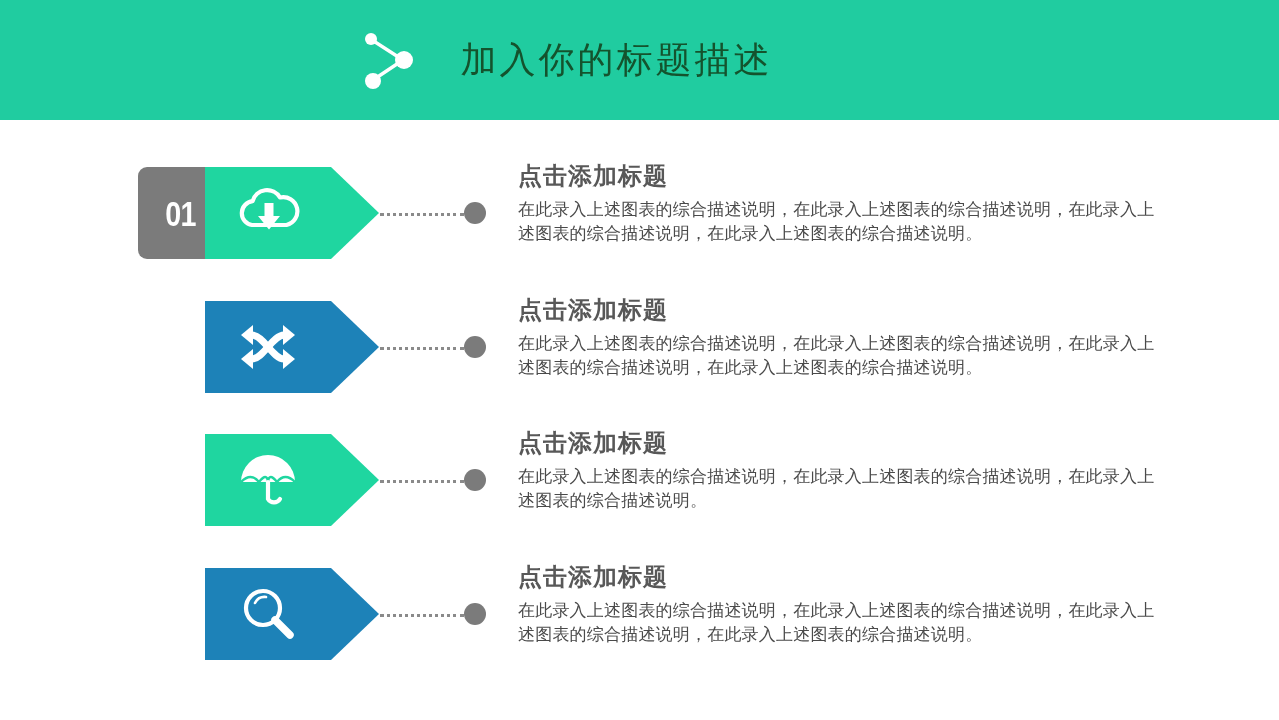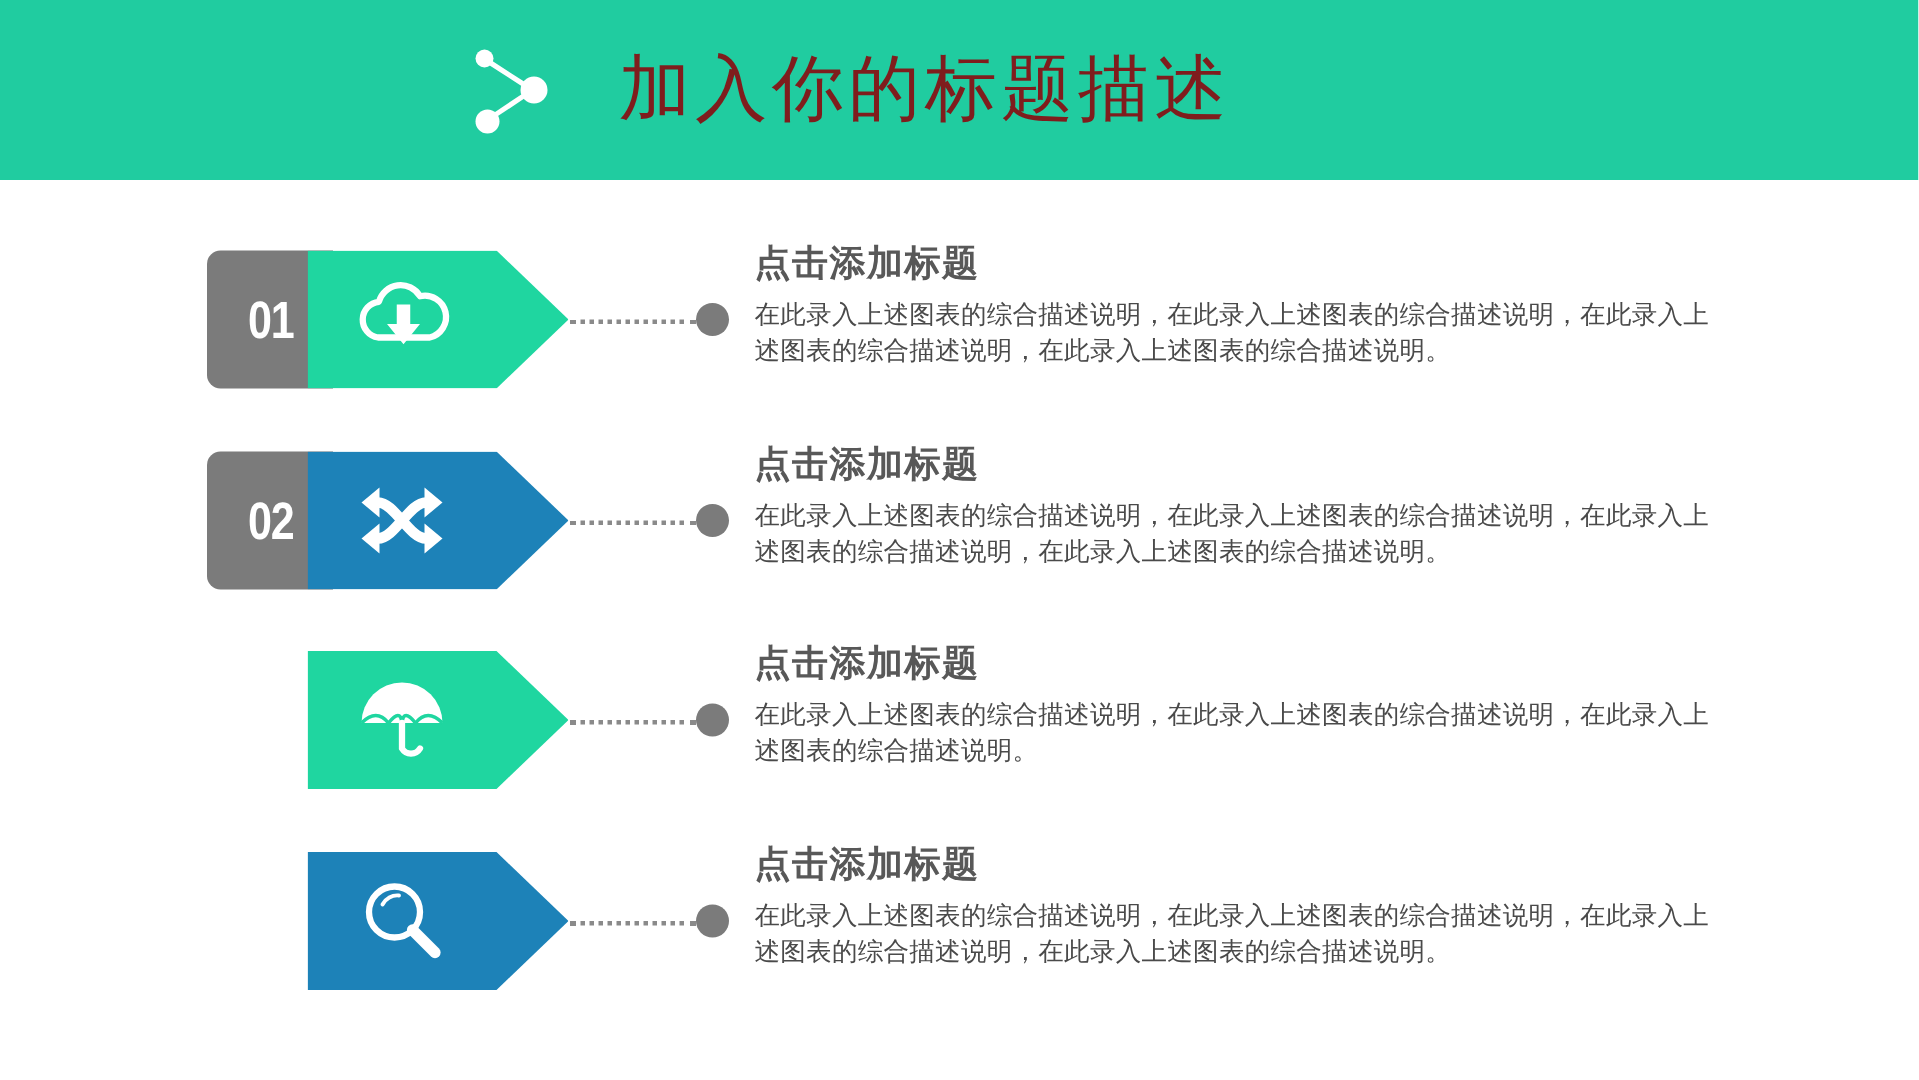--- a/index.html
+++ b/index.html
@@ -22,22 +22,22 @@
     justify-content:center;
   }
   .header-inner {
     display:flex;
     align-items:center;
     gap:38px;
     transform:translateX(-75px);
   }
   .share-icon { width:66px; height:66px; display:block; }
   .header-title {
-    color:#7f1d1d;
-    font-size:48px;
+    color:#14532d;
+    font-size:36px;
     font-weight:400;
     letter-spacing:3px;
     line-height:1;
     white-space:nowrap;
     font-family:"Liberation Sans","DejaVu Sans",sans-serif;
   }
 
   
   .rows {
     position:absolute;
@@ -107,21 +107,21 @@
     position:absolute;
     left:464px; top:35px;
     width:22px; height:22px;
     border-radius:50%;
     background:#7b7b7b;
   }
 
   
   .text-block {
     position:absolute;
-    left:503px; top:-5px;
+    left:518px; top:-5px;
     width:652px;
   }
   .item-title {
     color:#585858;
     font-size:24px;
     font-weight:bold;
     letter-spacing:1px;
     line-height:1.2;
     margin-bottom:7px;
     font-family:"Liberation Sans","DejaVu Sans",sans-serif;
@@ -167,23 +167,20 @@
     </div>
     <div class="connector"></div>
     <div class="end-dot"></div>
     <div class="text-block">
       <div class="item-title">点击添加标题</div>
       <div class="item-body">在此录入上述图表的综合描述说明，在此录入上述图表的综合描述说明，在此录入上述图表的综合描述说明，在此录入上述图表的综合描述说明。</div>
     </div>
   </div>
 
   <div class="row row-2">
-    <div class="num-tab">
-      <span class="num-text">02</span>
-    </div>
     <div class="chevron">
       <div class="chevron-shape chev-blue"></div>
       <svg class="chevron-icon" viewBox="0 0 66 66" xmlns="http://www.w3.org/2000/svg">
         <g fill="none" stroke="#ffffff" stroke-width="7" stroke-linecap="butt">
           <path d="M17 21 C28 21 38 45 49 45"></path>
           <path d="M17 45 C28 45 38 21 49 21"></path>
         </g>
         <path d="M18 11 L18 31 L6 21 Z" fill="#ffffff"></path>
         <path d="M18 35 L18 55 L6 45 Z" fill="#ffffff"></path>
         <path d="M48 11 L48 31 L60 21 Z" fill="#ffffff"></path>

